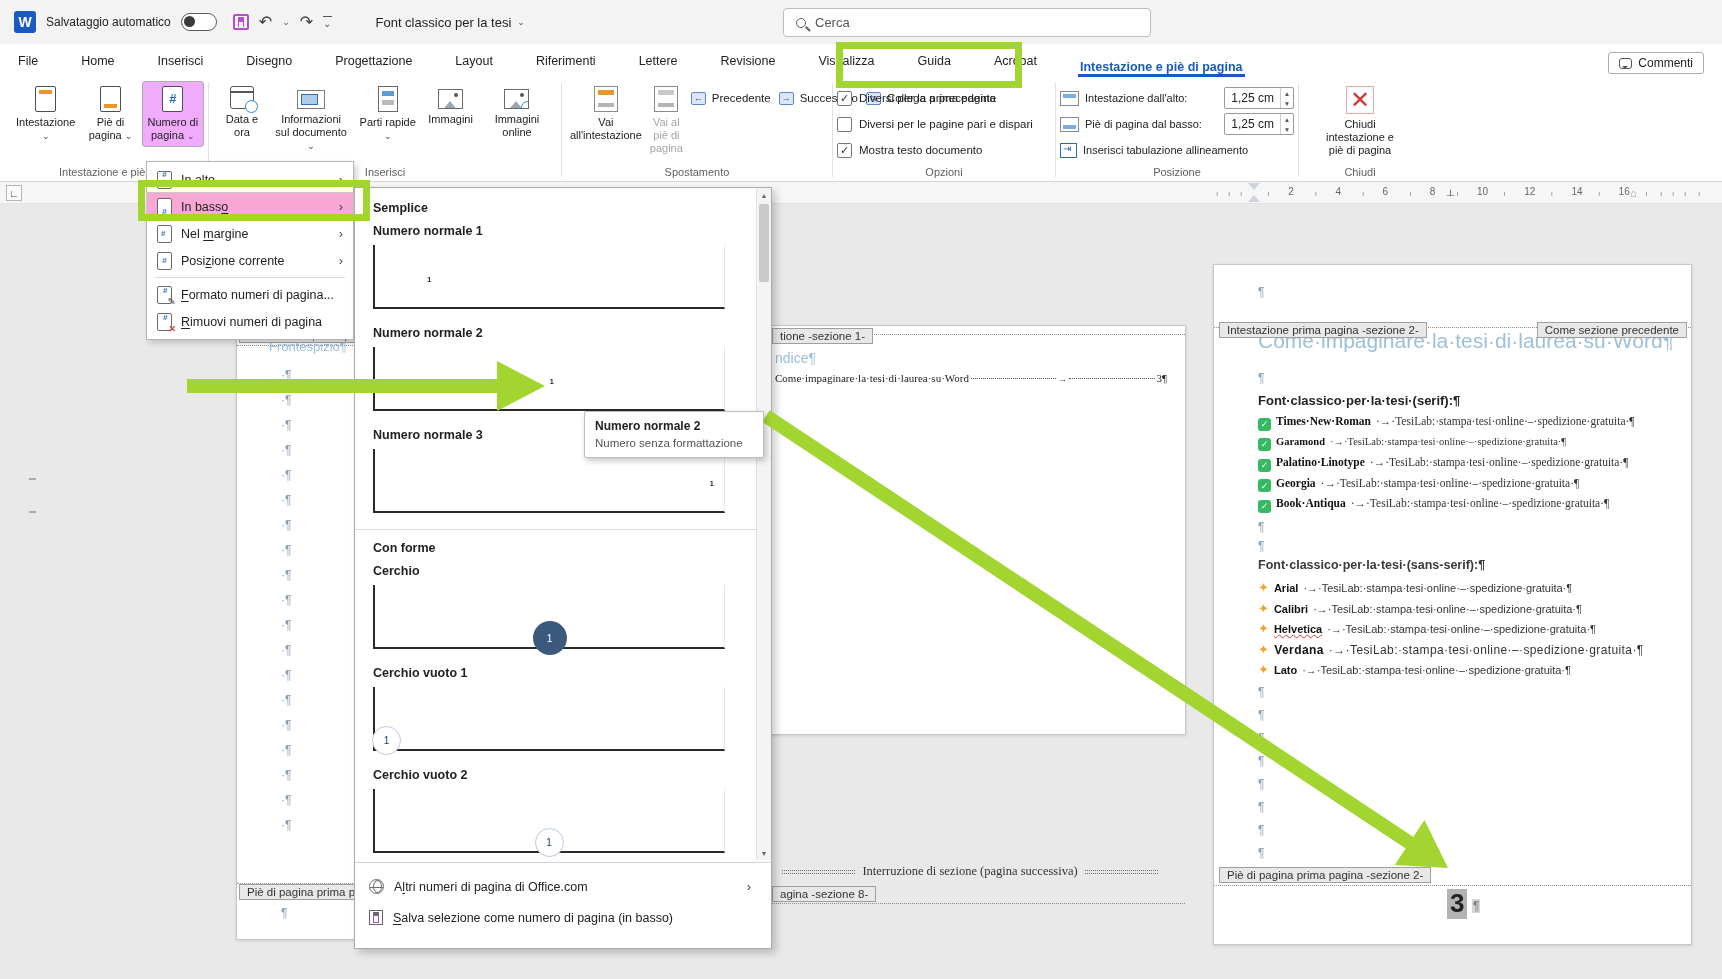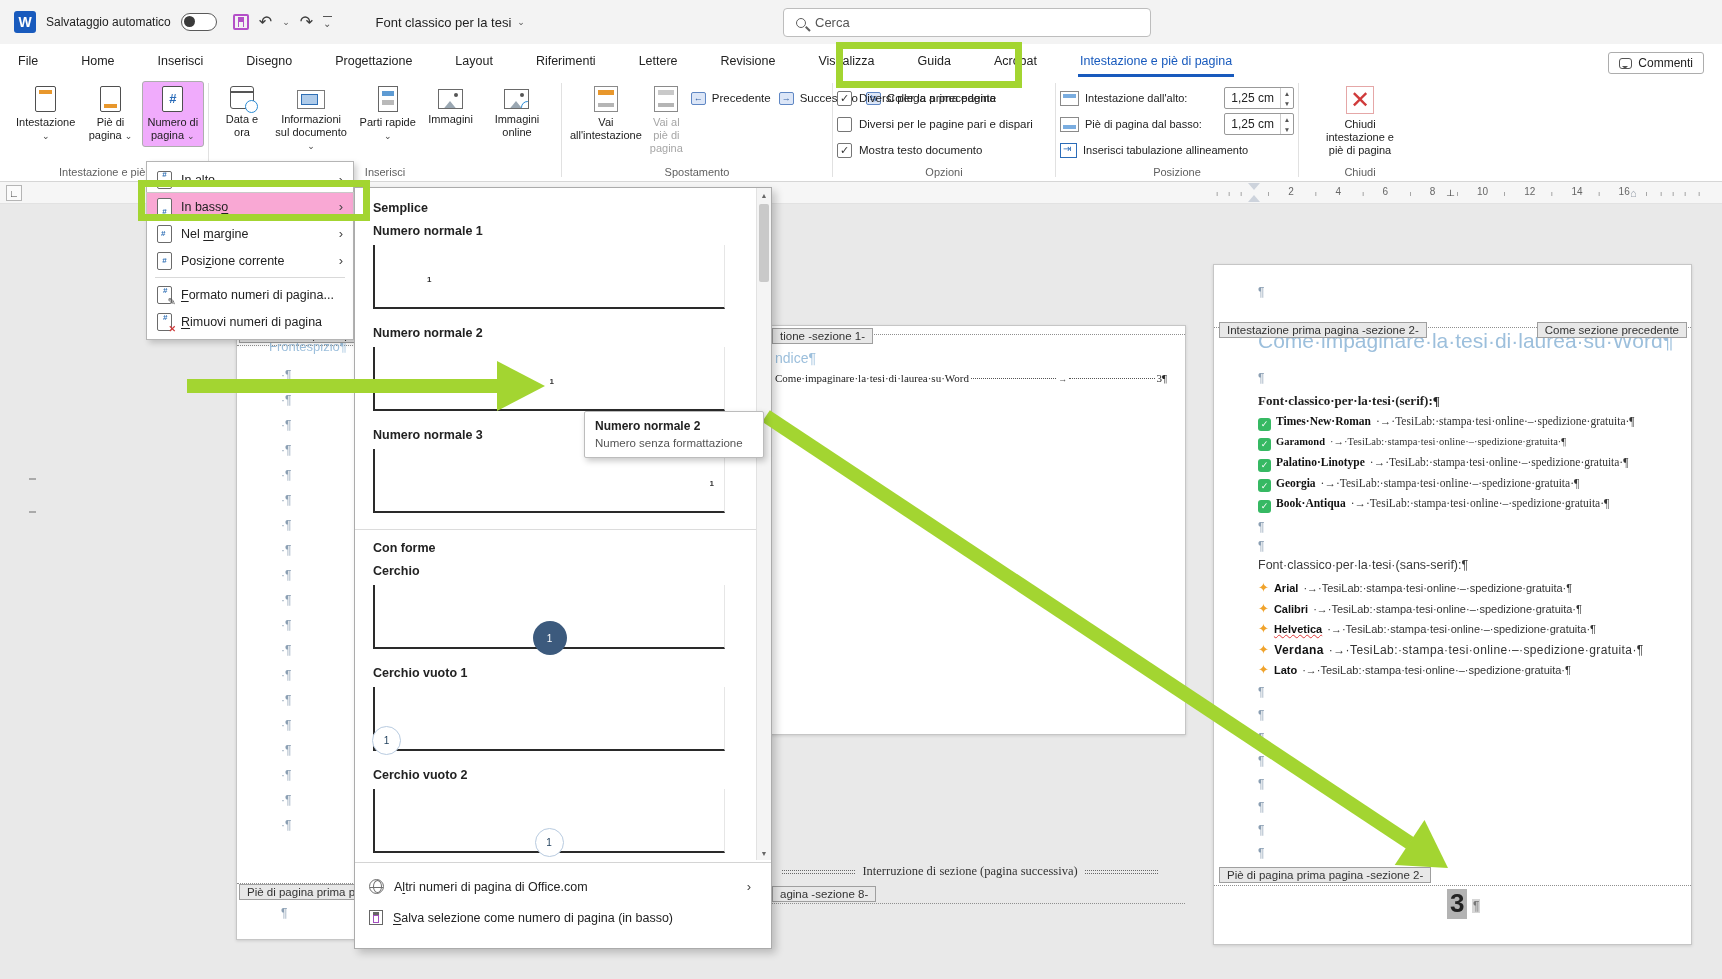--- a/index.html
+++ b/index.html
@@ -19,21 +19,21 @@
   .ovchev{font-size:10px;color:#555;border-top:1.5px solid #555;padding-top:1px}
   .doctitle{font-size:13px;color:#222;margin-left:34px;white-space:nowrap;display:flex;align-items:center;gap:6px}
   .searchbox{position:absolute;left:783px;top:8px;width:368px;height:29px;background:#fff;border:1px solid #bdbdbd;border-radius:4px;display:flex;align-items:center;gap:9px;padding:0 12px}
   .mag{width:10px;height:10px;border:1.6px solid #5f5f5f;border-radius:50%;position:relative;flex:none}
   .mag::after{content:"";position:absolute;left:8px;top:9px;width:6px;height:1.6px;background:#5f5f5f;transform:rotate(45deg)}
   .search-text{font-size:13px;color:#555}
   
   .tabsrow{position:absolute;left:0;top:44px;width:100%;height:33px;background:#fff;display:flex;align-items:flex-end;padding:0 0 0 16px}
   #tabs{display:flex;gap:39px;align-items:flex-end}
   .tab{font-size:12.5px;color:#222;padding:0 2px 9px;white-space:nowrap;cursor:default}
-  .tab.active{color:#185abd;border-bottom:3px solid #185abd;padding-bottom:6px;font-weight:normal}
+  .tab.active{color:#185abd;border-bottom:3px solid #185abd;padding-bottom:0;font-weight:bold}
   .comments-btn{position:absolute;right:18px;top:8px;border:1px solid #adadad;border-radius:3px;background:#fff;font-size:12px;padding:3px 10px;display:flex;align-items:center;gap:6px}
   .bubble{width:13px;height:11px;border:1.5px solid #555;border-radius:3px;position:relative}
   .bubble::after{content:"";position:absolute;left:2px;bottom:-4px;border:3px solid transparent;border-top-color:#555}
   
   .ribbon{position:absolute;left:0;top:77px;width:100%;height:105px;background:#fff;border-bottom:1px solid #d6d6d6;display:flex;align-items:stretch;padding-left:8px}
   .rgroup{position:relative;display:flex;align-items:flex-start;padding:4px 4px 18px}
   .glabel{position:absolute;bottom:3px;left:0;right:0;text-align:center;font-size:11px;color:#5f5f5f;white-space:nowrap;overflow:hidden}
   .rsep{width:1px;background:#e1e1e1;margin:6px 0 4px;flex:none}
   .bigbtn{display:flex;flex-direction:column;align-items:center;text-align:center;font-size:11px;line-height:1.2;color:#1c1c1c;padding:4px 3px;border-radius:3px;border:1px solid transparent;gap:4px}
   .bigbtn .lbl{max-width:74px}
@@ -395,21 +395,21 @@
   <div class="tag" style="left:68px;top:560px">agina -sezione 8-</div>
 </div>
 
 <div class="page" id="page-right" style="left:1213px;top:264px;width:479px;height:681px">
   <div style="position:absolute;left:44px;top:20px;font-size:12px;color:#8b9fb3">¶</div>
   <div class="dotline" style="top:62px"></div>
   <div class="bluehead" style="position:absolute;left:44px;top:64px;font-size:21px;white-space:nowrap">Come·impaginare·la·tesi·di·laurea·su·Word¶</div>
   <div class="tag" style="left:5px;top:57px">Intestazione prima pagina -sezione 2-</div>
   <div class="tag" style="right:4px;top:57px">Come sezione precedente</div>
   <div style="position:absolute;left:44px;top:106px;font-size:12px;color:#8b9fb3">¶</div>
-  <div style="position:absolute;left:44px;top:128px;font-family:Liberation Serif, serif;font-weight:bold;font-size:13px">Font·classico·per·la·tesi·(serif):¶</div>
+  <div style="position:absolute;left:44px;top:128px;font-family:Liberation Sans, sans-serif;font-weight:bold;font-size:13px">Font·classico·per·la·tesi·(serif):¶</div>
   <div id="serif-list" style="position:absolute;left:44px;top:150px">
       <div class="fitem serif">
         <span class="check-badge">✓</span>
         <span class="fname">Times·New·Roman</span>
         <span class="frest">·→·TesiLab:·stampa·tesi·online·–·spedizione·gratuita·¶</span>
       </div>
       <div class="fitem serif small">
         <span class="check-badge">✓</span>
         <span class="fname">Garamond</span>
         <span class="frest">·→·TesiLab:·stampa·tesi·online·–·spedizione·gratuita·¶</span>
@@ -427,21 +427,21 @@
       <div class="fitem serif">
         <span class="check-badge">✓</span>
         <span class="fname">Book·Antiqua</span>
         <span class="frest">·→·TesiLab:·stampa·tesi·online·–·spedizione·gratuita·¶</span>
       </div>
     </div>
   <div id="mid-pils" style="position:absolute;left:44px;top:255px;font-size:12px;color:#8b9fb3">
       <div style="height: 19px;">¶</div>
       <div style="height: 19px;">¶</div>
     </div>
-  <div style="position:absolute;left:44px;top:293px;font-weight:normal;font-size:12.5px;color:#3a3a3a">Font·classico·per·la·tesi·(sans-serif):¶</div>
+  <div style="position:absolute;left:44px;top:293px;font-weight:bold;font-size:12.5px;color:#3a3a3a">Font·classico·per·la·tesi·(sans-serif):¶</div>
   <div id="sans-list" style="position:absolute;left:44px;top:315px">
       <div class="fitem sans">
         <span class="sparkle-badge">✦</span>
         <span class="fname">Arial</span>
         <span class="frest">·→·TesiLab:·stampa·tesi·online·–·spedizione·gratuita·¶</span>
       </div>
       <div class="fitem sans">
         <span class="sparkle-badge">✦</span>
         <span class="fname">Calibri</span>
         <span class="frest">·→·TesiLab:·stampa·tesi·online·–·spedizione·gratuita·¶</span>

